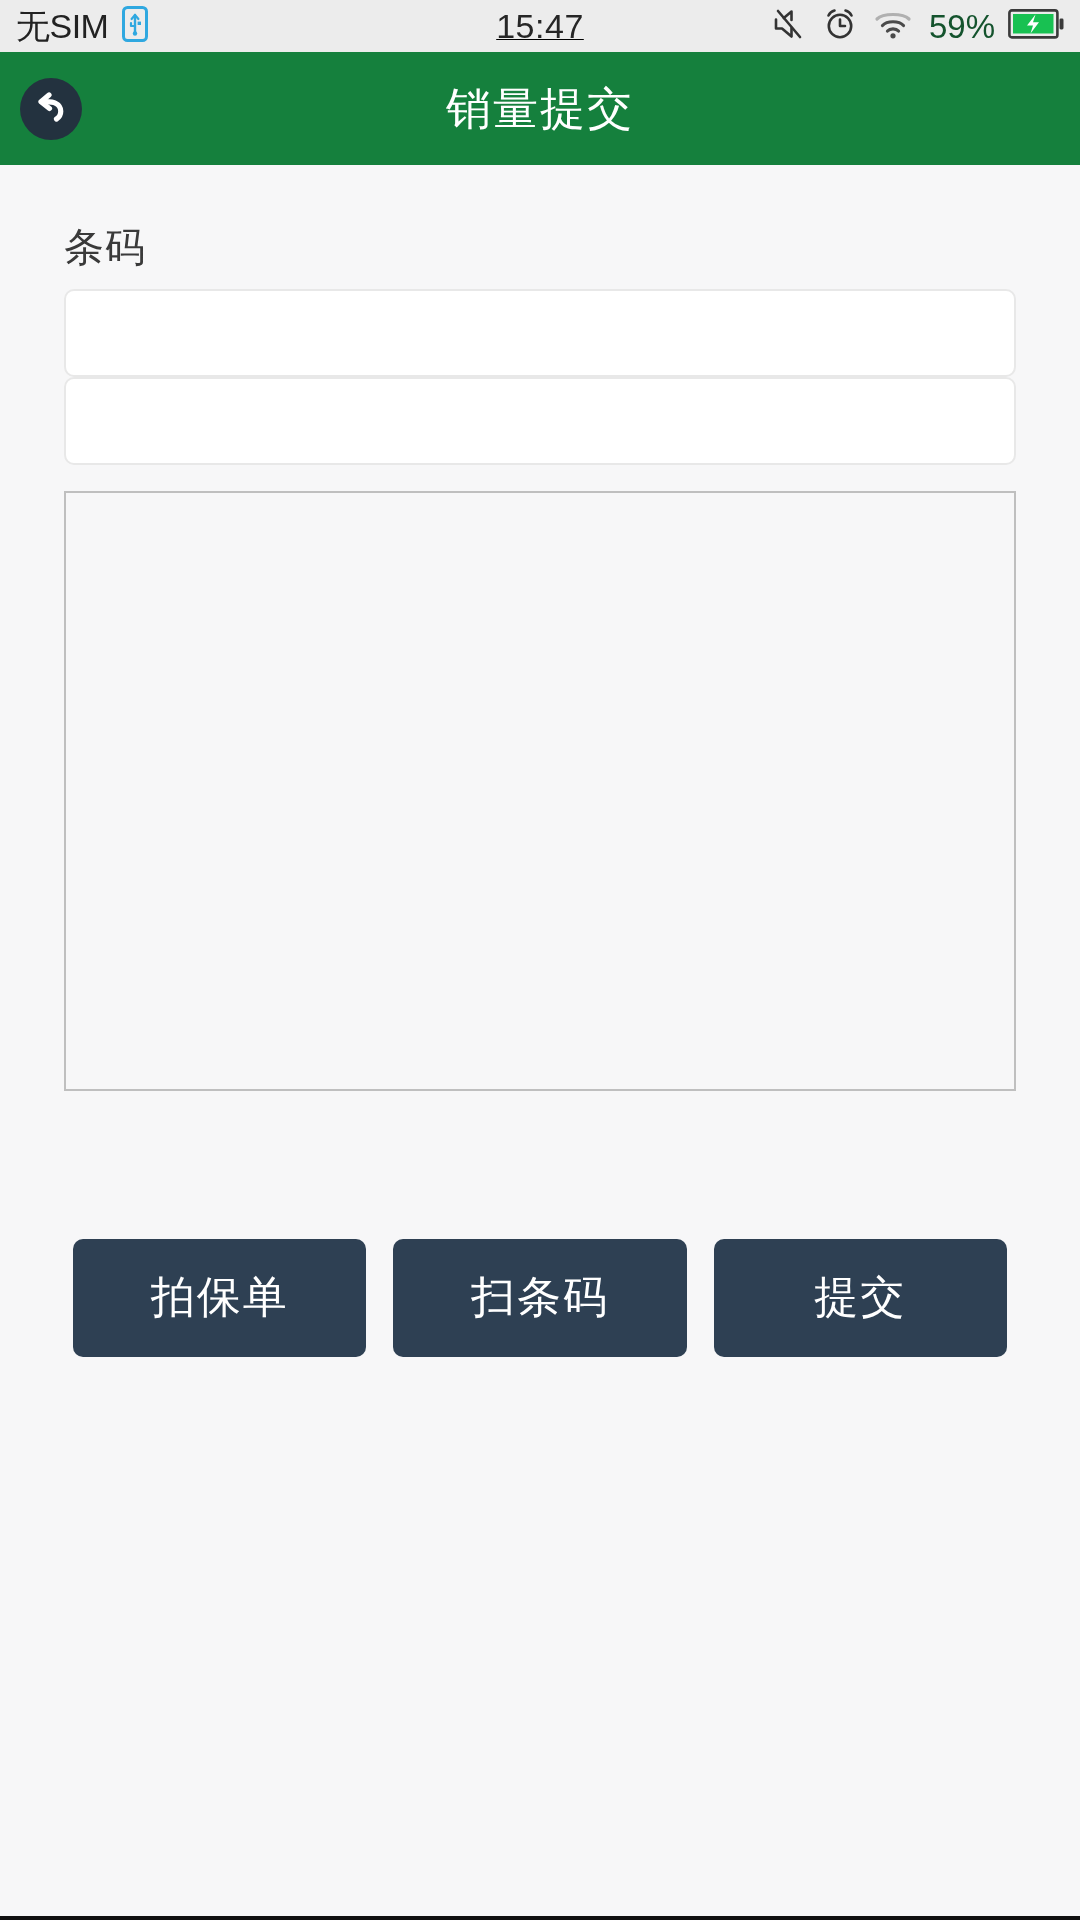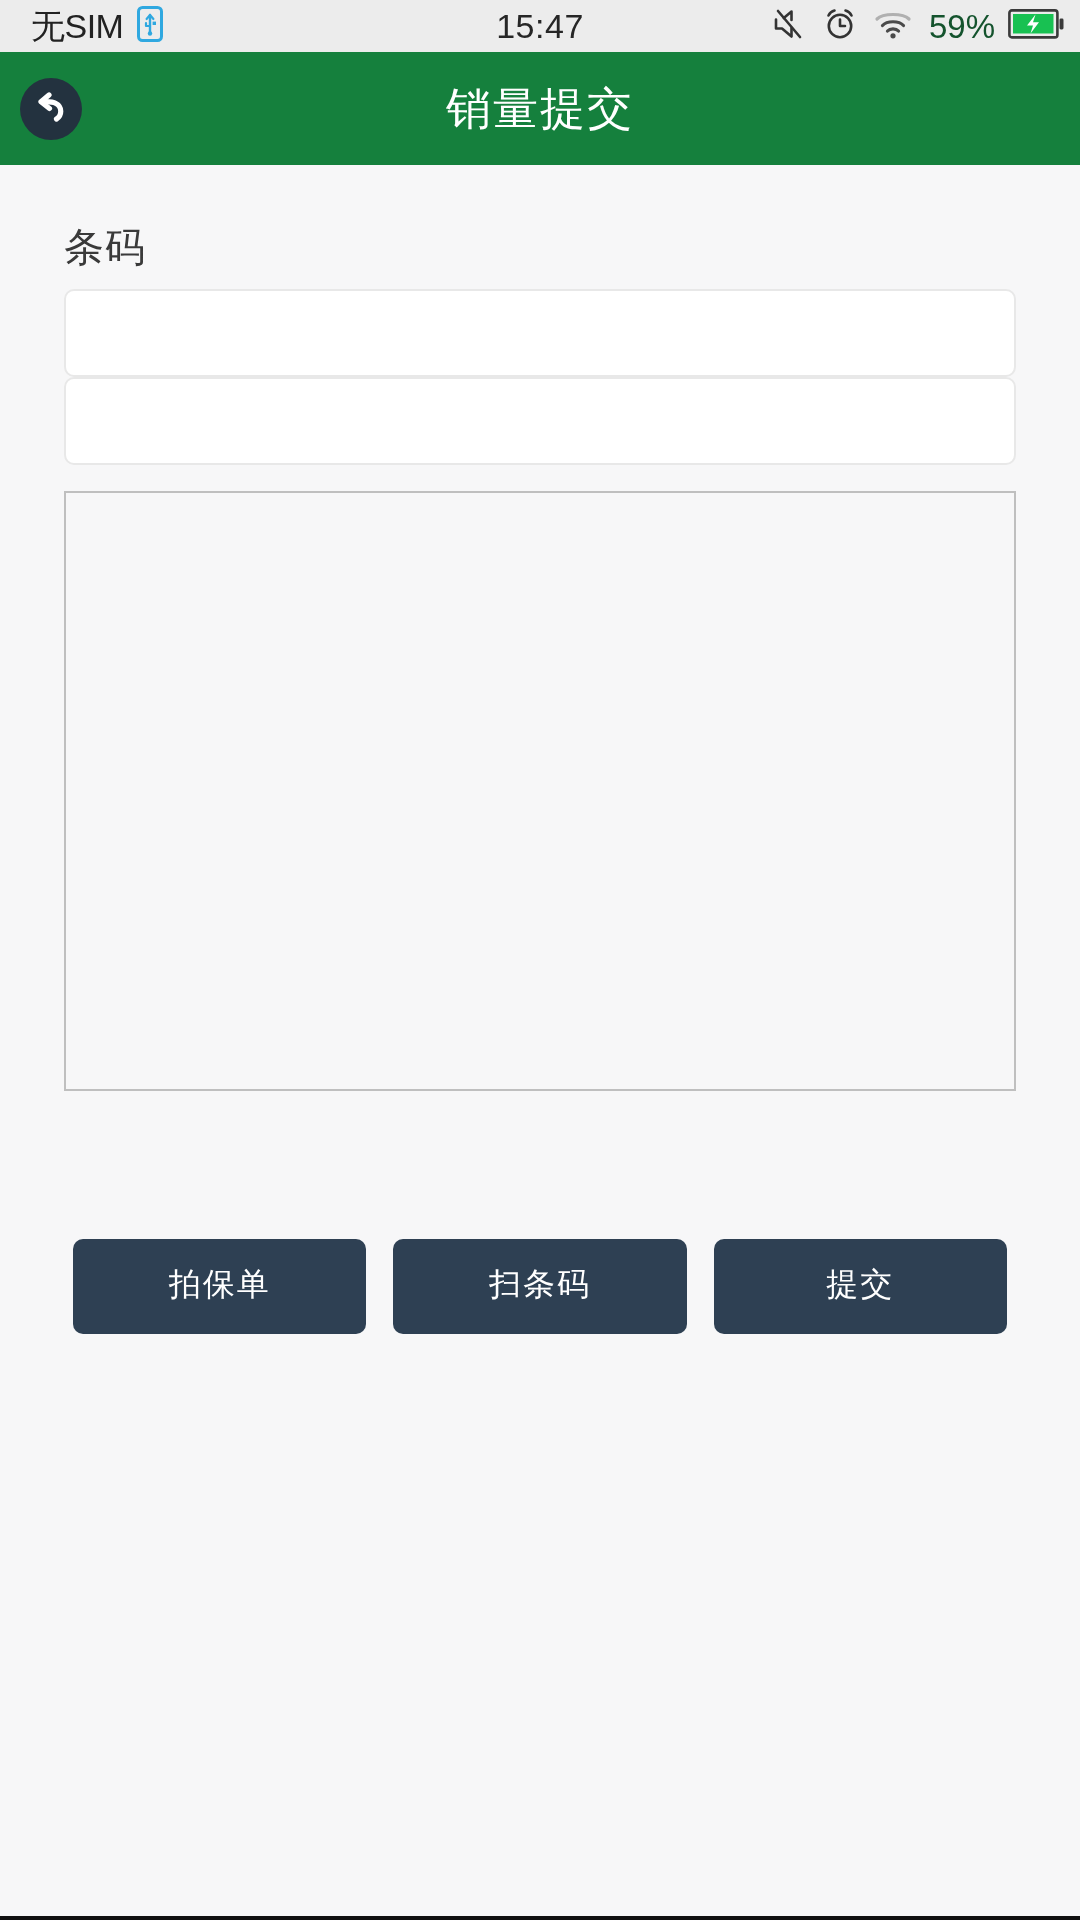--- a/index.html
+++ b/index.html
@@ -41,33 +41,33 @@
     display: flex;
     align-items: center;
     gap: 14px;
   }
 
   .status-carrier {
     font-size: 34px;
     color: #222222;
     letter-spacing: -0.5px;
     line-height: 1;
-    margin-left: 15px;
   }
 
   .usb-icon {
     display: block;
   }
 
   .status-center {
     position: absolute;
     left: 0;
     right: 0;
     text-align: center;
     pointer-events: none;
+    text-decoration: underline;
   }
 
   .status-time {
     font-size: 34px;
     color: #262626;
     letter-spacing: 0.5px;
     line-height: 1;
   }
 
   .status-right {
@@ -169,27 +169,27 @@
   .button-row {
     display: flex;
     gap: 27px;
     padding: 0 42px;
     margin-top: 148px;
     margin-bottom: 0;
   }
 
   .action-button {
     flex: 1 1 0;
-    height: 95px;
+    height: 118px;
     background: #2e4053;
     color: #ffffff;
     border: none;
     border-radius: 10px;
-    font-family: Liberation Mono, monospace;
-    font-size: 32px;
+    font-family: Liberation Serif, serif;
+    font-size: 44px;
     letter-spacing: 2px;
     cursor: pointer;
     display: flex;
     align-items: center;
     justify-content: center;
     line-height: 1;
   }
 
   .bottom-spacer {
     flex: 1 1 auto;

